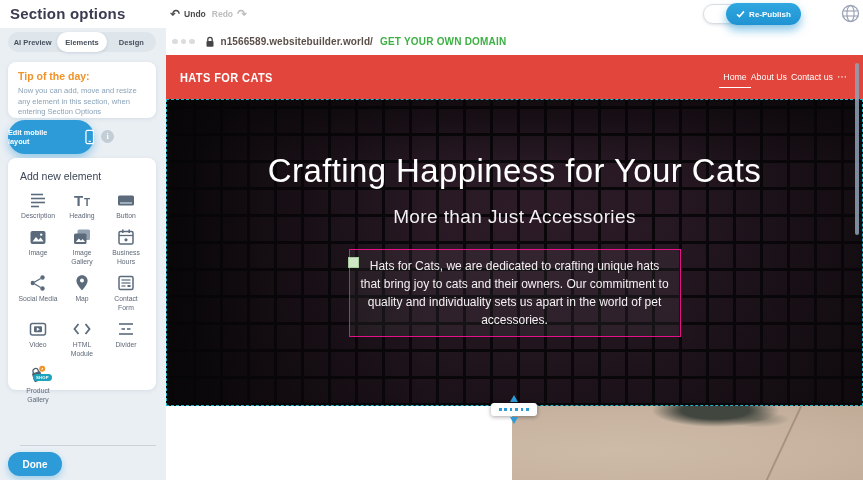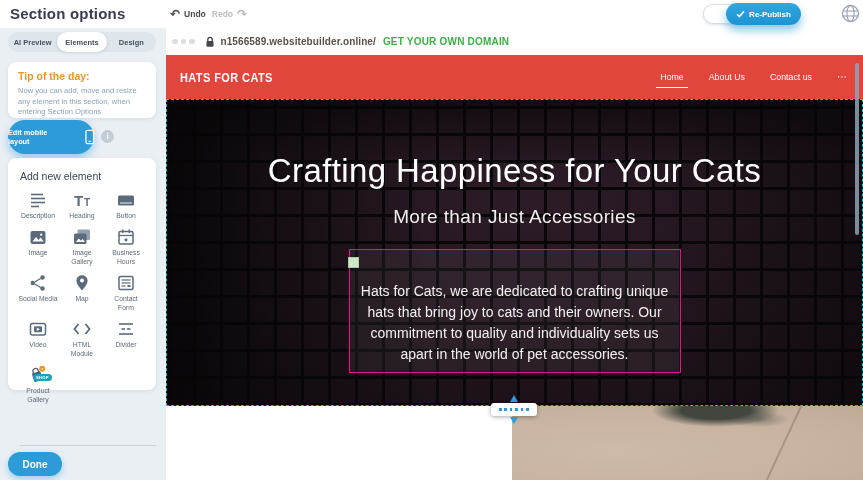--- a/index.html
+++ b/index.html
@@ -46,38 +46,38 @@
   .browser-bar { position:absolute; left:0; top:0; width:697px; height:27px; background:#fff; display:flex; align-items:center; }
   .b-dots { display:flex; gap:3px; margin-left:6px; }
   .b-dot { width:5.5px; height:5.5px; border-radius:50%; background:#dcdcdc; }
   .b-lock { margin-left:10px; }
   .b-url { margin-left:6px; font-size:10px; color:#5b4f49; font-weight:bold; letter-spacing:.1px; }
   .b-domain { margin-left:7px; font-size:10px; color:#3cb043; font-weight:bold; letter-spacing:.2px; cursor:pointer; }
 
   
   .site-header { position:absolute; left:0; top:27px; width:697px; height:44px; background:#e2453b; display:flex; align-items:center; }
   .site-logo { margin-left:14px; color:#fff; font-weight:bold; font-size:11px; letter-spacing:.4px; transform:scaleY(1.15); }
-  .site-nav { position:absolute; right:16px; top:0; height:44px; display:flex; align-items:center; gap:25px; }
+  .site-nav { position:absolute; right:16px; top:0; height:44px; display:flex; align-items:center; gap:4px; }
   .nav-item { color:#fff; font-size:8.8px; cursor:pointer; position:relative; padding:4px 0; }
   .nav-item.active::after { content:""; position:absolute; left:-4px; right:-4px; bottom:-2px; height:1.5px; background:#fff; }
   .nav-more { color:#fff; font-size:10px; cursor:pointer; line-height:1; }
 
   .hero { position:absolute; left:0; top:71px; width:697px; height:307px; outline:1px dashed #22b8cc; outline-offset:-1px;
     background-color:#1b1119;
     background-image:
       linear-gradient(90deg, rgba(6,5,6,.9) 0%, rgba(6,5,6,.45) 14%, rgba(6,5,6,0) 38%, rgba(6,5,6,0) 72%, rgba(6,5,6,.4) 100%),
       linear-gradient(180deg, rgba(4,3,4,.55) 0%, rgba(4,3,4,0) 22%),
       repeating-linear-gradient(0deg, #0a070a 0 3px, transparent 3px 27px),
       repeating-linear-gradient(90deg, #0a070a 0 3px, transparent 3px 27px),
       radial-gradient(ellipse at 52% 35%, #2d1c28 0%, #20141d 55%, #140d12 100%);
     text-align:center; }
   .hero-title { margin-top:50px; color:#fff; font-size:33px; font-weight:500; line-height:1.32; letter-spacing:.4px; }
   .hero-sub { margin-top:13px; color:#f2eef1; font-size:19px; font-weight:400; letter-spacing:.4px; }
   .hero-box { position:relative; width:332px; margin:21px auto 0; border:1.5px solid #e6108a; background:rgba(255,255,255,.05); padding:7px 9px; }
-  .hero-para { color:#f4f1f3; font-size:14px; line-height:1.5;margin-top:24px; }
+  .hero-para { color:#f4f1f3; font-size:12px; line-height:1.5; }
   .drag-handle-sq { position:absolute; left:-2px; top:7px; width:11px; height:11px; background:#cfe6c6; border:1px solid #a8cba0; }
 
   .resize-handle { position:absolute; left:325px; top:367px; width:46px; height:34px; display:flex; flex-direction:column; align-items:center; z-index:12; }
   .arrow-up { width:0; height:0; border-left:4.5px solid transparent; border-right:4.5px solid transparent; border-bottom:7px solid #2e9bd9; }
   .arrow-down { width:0; height:0; border-left:4.5px solid transparent; border-right:4.5px solid transparent; border-top:7px solid #2e9bd9; }
   .handle-pill { width:46px; height:13px; background:#fff; border-radius:3px; box-shadow:0 1px 4px rgba(0,0,0,.35); display:flex; align-items:center; justify-content:center; margin:1px 0; cursor:ns-resize; }
   .handle-dashes { width:30px; height:3px; background:repeating-linear-gradient(90deg,#2e9bd9 0 2.5px, transparent 2.5px 5.5px); }
 
   .below-left { position:absolute; left:0; top:378px; width:346px; height:74px; background:#fff; }
   .below-photo { position:absolute; left:346px; top:378px; width:351px; height:74px;
@@ -304,21 +304,21 @@
     <div class="browser-bar">
       <div class="b-dots">
         <span class="b-dot"></span>
         <span class="b-dot"></span>
         <span class="b-dot"></span>
       </div>
       <svg class="b-lock" width="10" height="12" viewBox="0 0 10 12">
         <path d="M2.8 5 V3.6 a2.2 2.2 0 0 1 4.4 0 V5" fill="none" stroke="#454545" stroke-width="1.3"></path>
         <rect x="1.5" y="5" width="7" height="5.8" rx="1" fill="#454545"></rect>
       </svg>
-      <span class="b-url">n1566589.websitebuilder.online/</span>
+      <span class="b-url">n1566589.websitebuilder.world/</span>
       <span class="b-domain">GET YOUR OWN DOMAIN</span>
     </div>
 
     <div class="site-header">
       <div class="site-logo">HATS FOR CATS</div>
       <div class="site-nav">
         <span class="nav-item active">Home</span>
         <span class="nav-item">About Us</span>
         <span class="nav-item">Contact us</span>
         <span class="nav-more">⋯</span>

